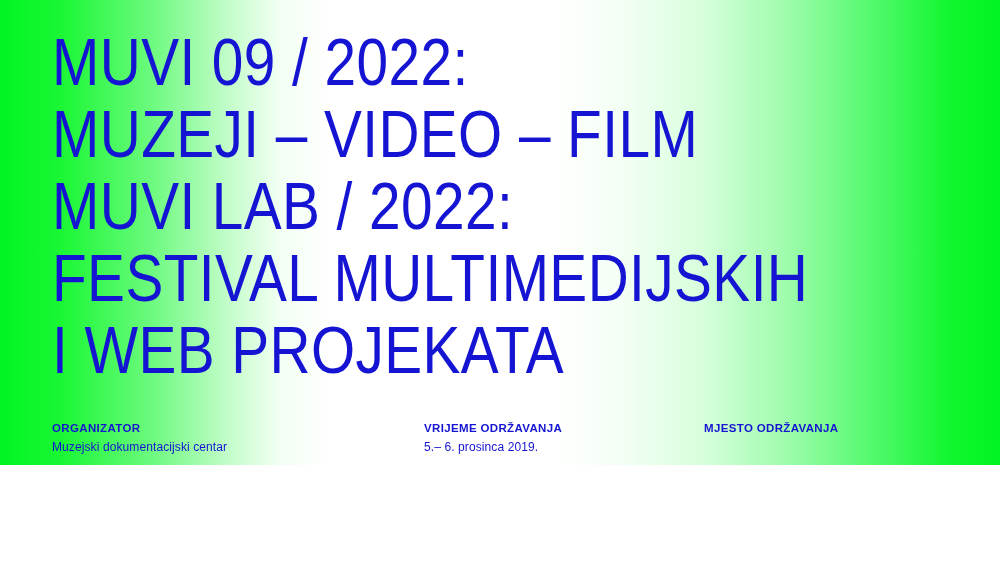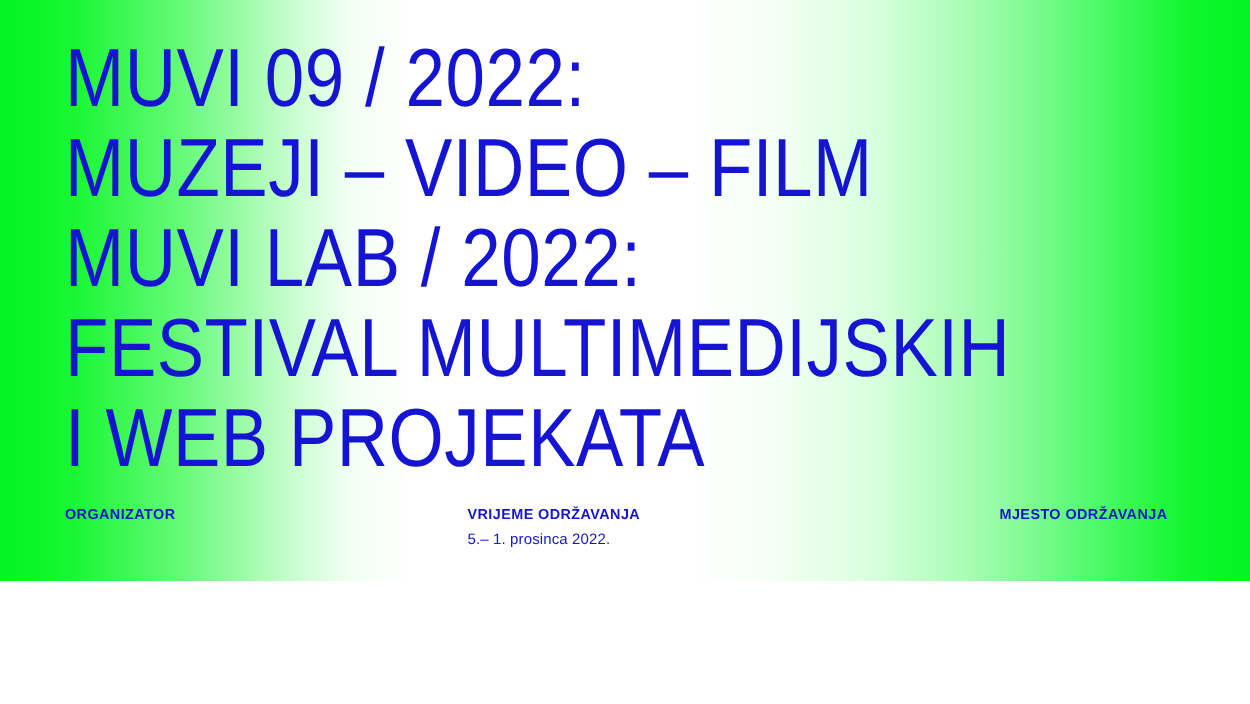--- a/index.html
+++ b/index.html
@@ -52,32 +52,32 @@
     letter-spacing: 0.5px;
     white-space: nowrap;
     transform: scaleX(0.86);
     transform-origin: left center;
   }
 
   
   .meta {
     position: absolute;
     left: 52px;
-    top: 404px;
+    top: 420px;
     width: 900px;
     display: flex;
   }
 
   .meta-col {
     width: 280px;
     flex: 0 0 280px;
   }
 
-  .meta-col:nth-child(2) { margin-left: 42px; }
-  .meta-col:nth-child(3) { margin-left: 0px; text-align: right; }
+  .meta-col:nth-child(2) { margin-left: 92px; }
+  .meta-col:nth-child(3) { margin-left: 0px; }
 
   .meta-label {
     display: block;
     color: #1414d2;
     font-size: 11.5px;
     font-weight: bold;
     letter-spacing: 0.35px;
     line-height: 16px;
     white-space: nowrap;
   }
@@ -127,25 +127,26 @@
     <span class="headline-line">MUZEJI – VIDEO – FILM</span>
     <span class="headline-line">MUVI LAB / 2022:</span>
     <span class="headline-line">FESTIVAL MULTIMEDIJSKIH</span>
     <span class="headline-line">I WEB PROJEKATA</span>
   </div>
 
   <div class="meta">
 
     <div class="meta-col">
       <span class="meta-label">ORGANIZATOR</span>
+      <span class="meta-value">Muzejski dokumentacijski centar</span>
     </div>
 
     <div class="meta-col">
       <span class="meta-label">VRIJEME ODRŽAVANJA</span>
-      <span class="meta-value">5.– 1. prosinca 2022.</span>
+      <span class="meta-value">5.– 6. prosinca 2019.</span>
     </div>
 
     <div class="meta-col">
       <span class="meta-label">MJESTO ODRŽAVANJA</span>
     </div>
 
   </div>
 
   <div class="logo">
     <svg width="104" height="50" viewBox="0 0 104 50" xmlns="http://www.w3.org/2000/svg">

